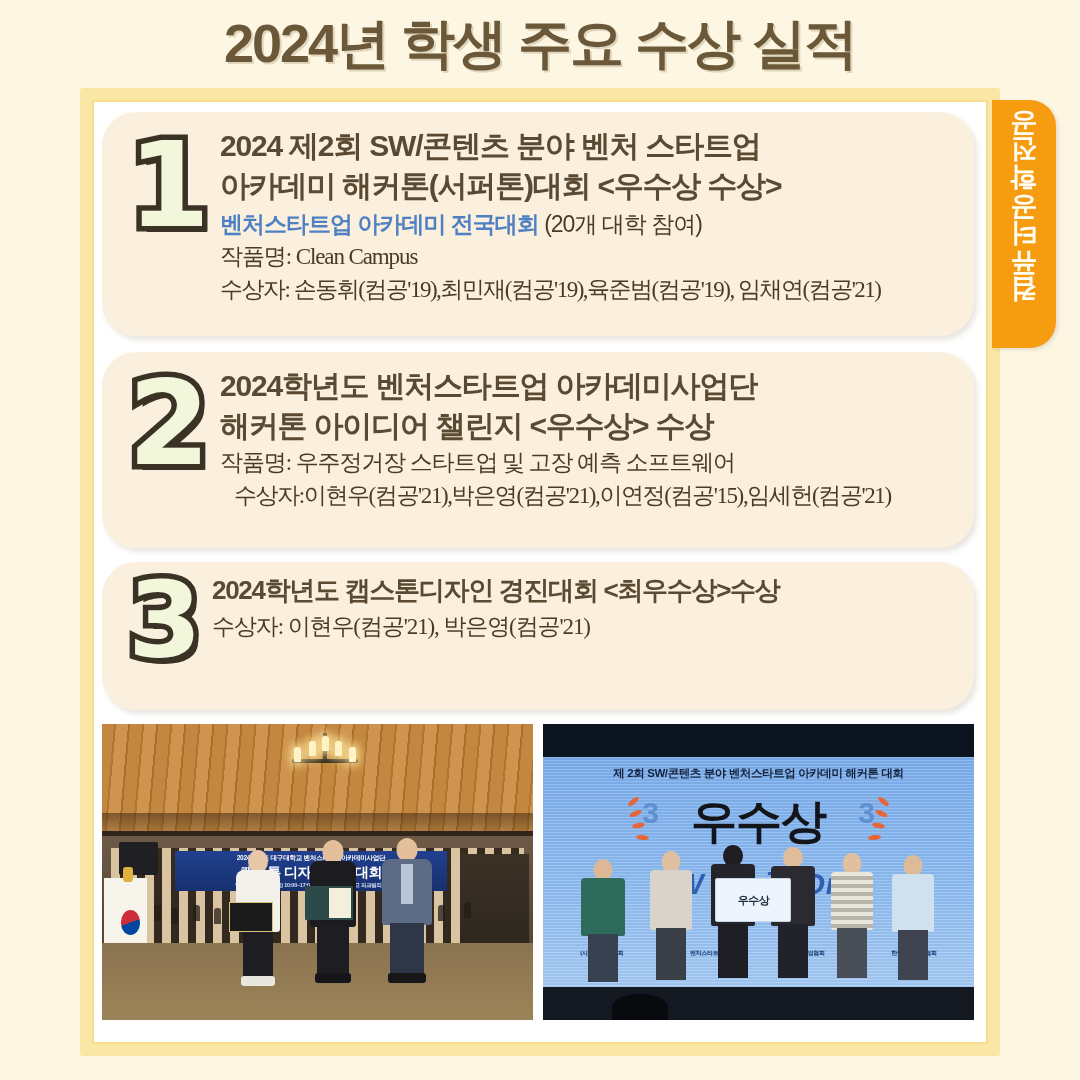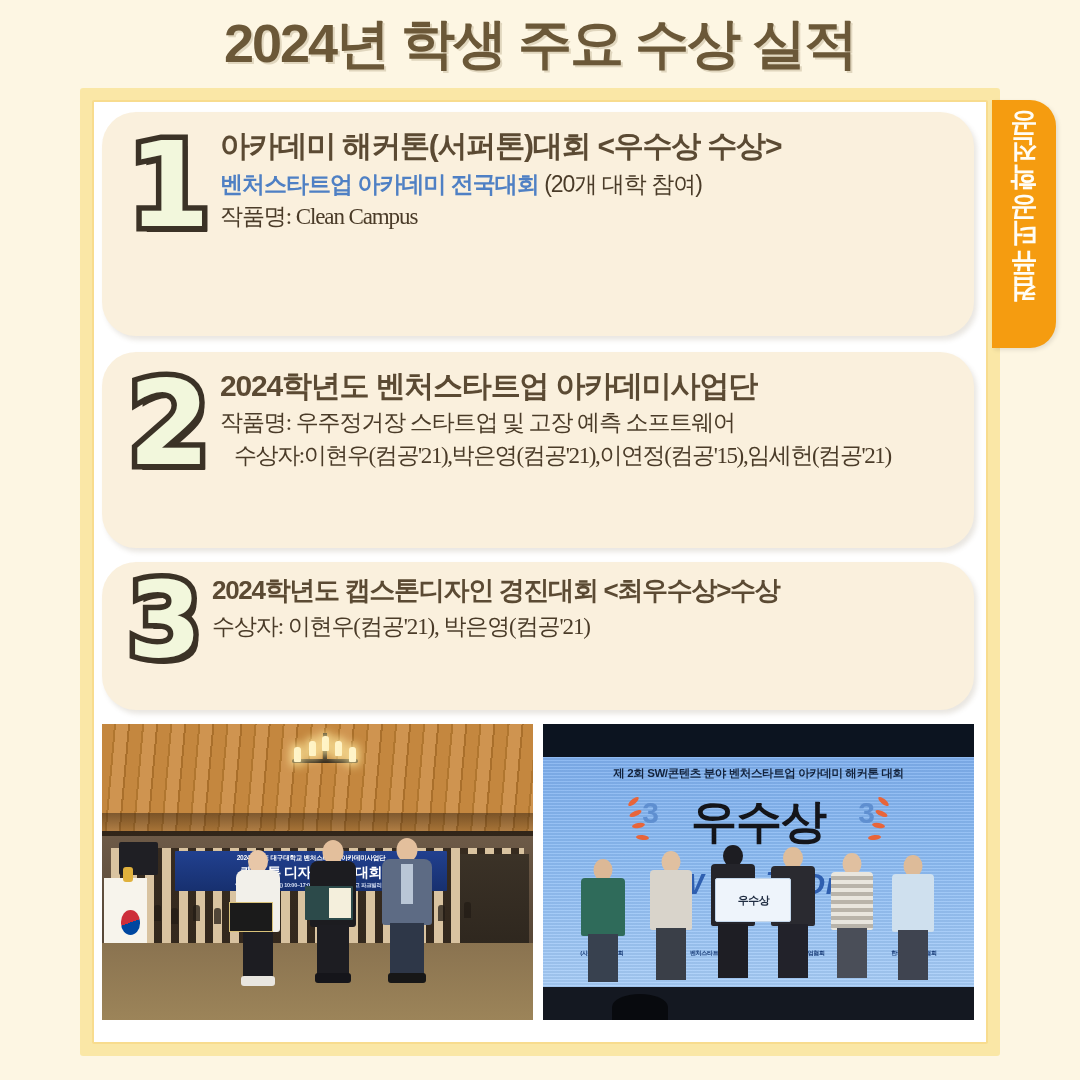--- a/index.html
+++ b/index.html
@@ -357,30 +357,33 @@
 
 <div class="side-tab">
   <div class="side-tab-label">컴퓨터공학전공</div>
 </div>
 
 <div class="content">
 
   <div class="card card-1">
     <div class="rank-number">1</div>
     <div class="card-body">
+      <div class="hline">2024 제2회 SW/콘텐츠 분야 벤처 스타트업</div>
       <div class="hline">아카데미 해커톤(서퍼톤)대회 &lt;우수상 수상&gt;</div>
       <div class="sub-blue-line"><span class="blue">벤처스타트업 아카데미 전국대회</span><span> (20개 대학 참여)</span></div>
       <div class="dline">작품명: Clean Campus</div>
+      <div class="dline names">수상자: 손동휘(컴공'19),최민재(컴공'19),육준범(컴공'19), 임채연(컴공'21)</div>
     </div>
   </div>
 
   <div class="card card-2">
     <div class="rank-number">2</div>
     <div class="card-body">
       <div class="hline">2024학년도 벤처스타트업 아카데미사업단</div>
+      <div class="hline">해커톤 아이디어 챌린지 &lt;우수상&gt; 수상</div>
       <div class="dline">작품명: 우주정거장 스타트업 및 고장 예측 소프트웨어</div>
       <div class="dline names">수상자:이현우(컴공'21),박은영(컴공'21),이연정(컴공'15),임세헌(컴공'21)</div>
     </div>
   </div>
 
   <div class="card card-3">
     <div class="rank-number">3</div>
     <div class="card-body">
       <div class="hline">2024학년도 캡스톤디자인 경진대회 &lt;최우수상&gt;수상</div>
       <div class="dline">수상자: 이현우(컴공'21), 박은영(컴공'21)</div>

